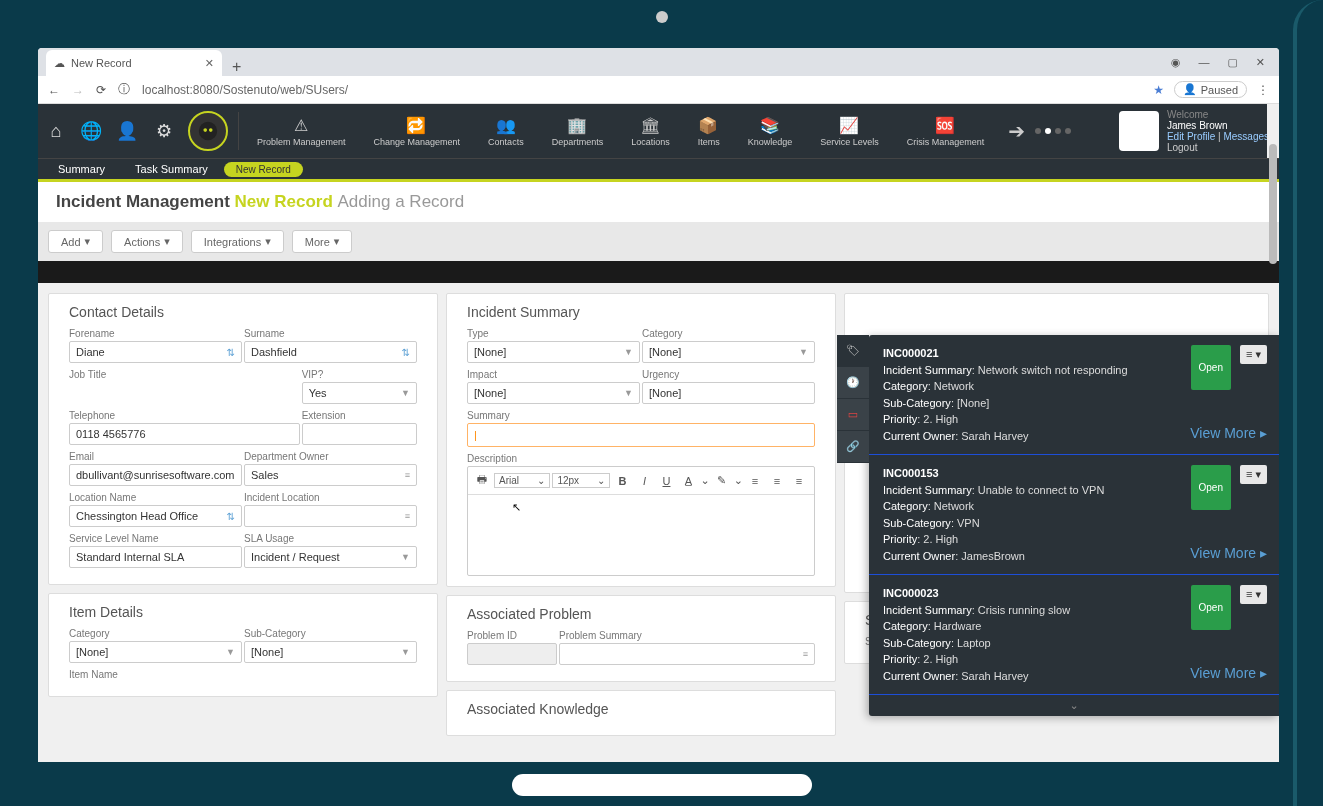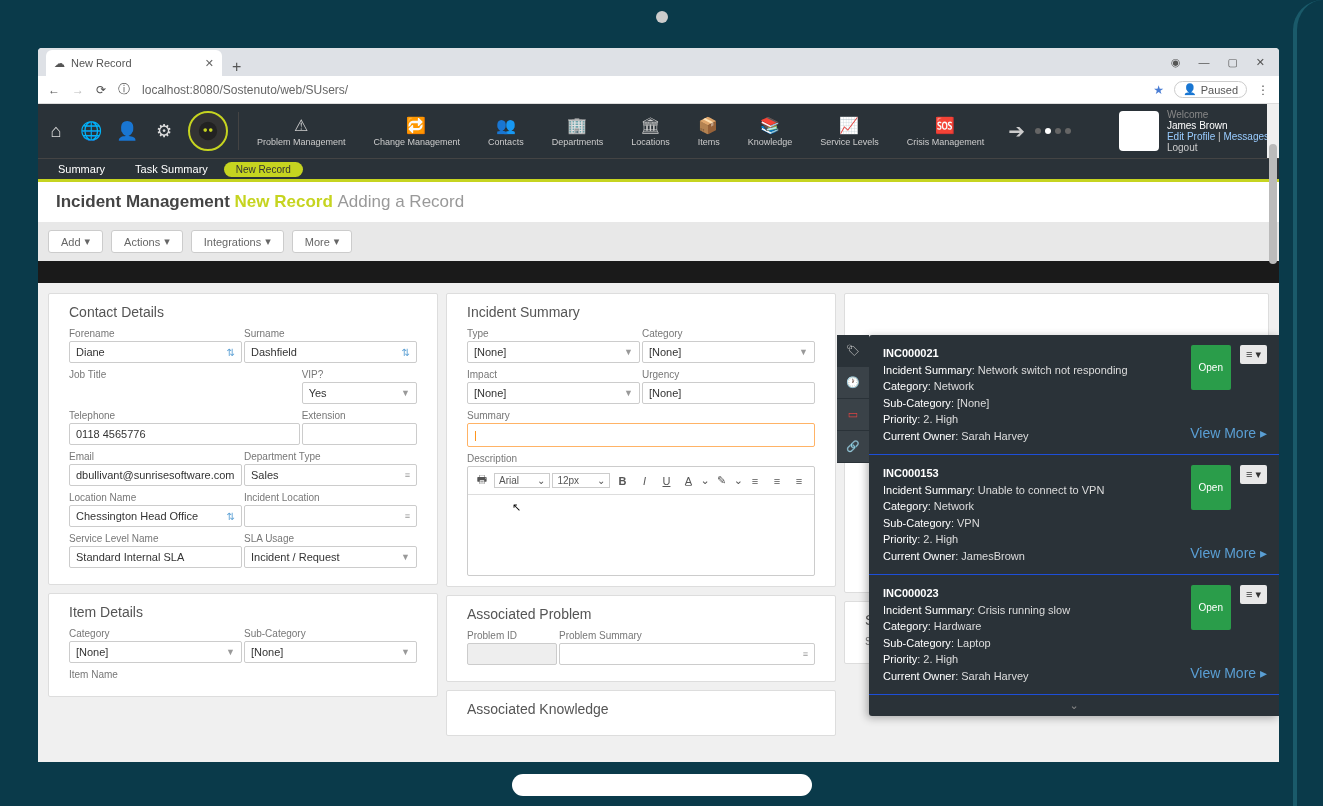--- a/index.html
+++ b/index.html
@@ -275,21 +275,21 @@
             </div>
         </div>
         <div class="frow">
           <div class="fld">
               <label>Email</label>
               <div class="inp">
                 <span>dbullivant@sunrisesoftware.com</span>
               </div>
             </div>
           <div class="fld">
-              <label>Department Type</label>
+              <label>Department Owner</label>
               <div class="inp">
                 <span>Sales</span>
                 <span class="dd">≡</span>
               </div>
             </div>
         </div>
         <div class="frow">
           <div class="fld">
               <label>Location Name</label>
               <div class="inp">

